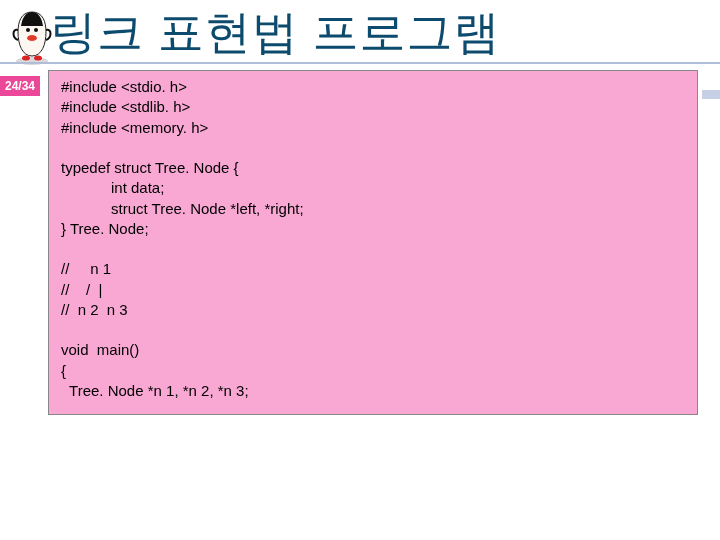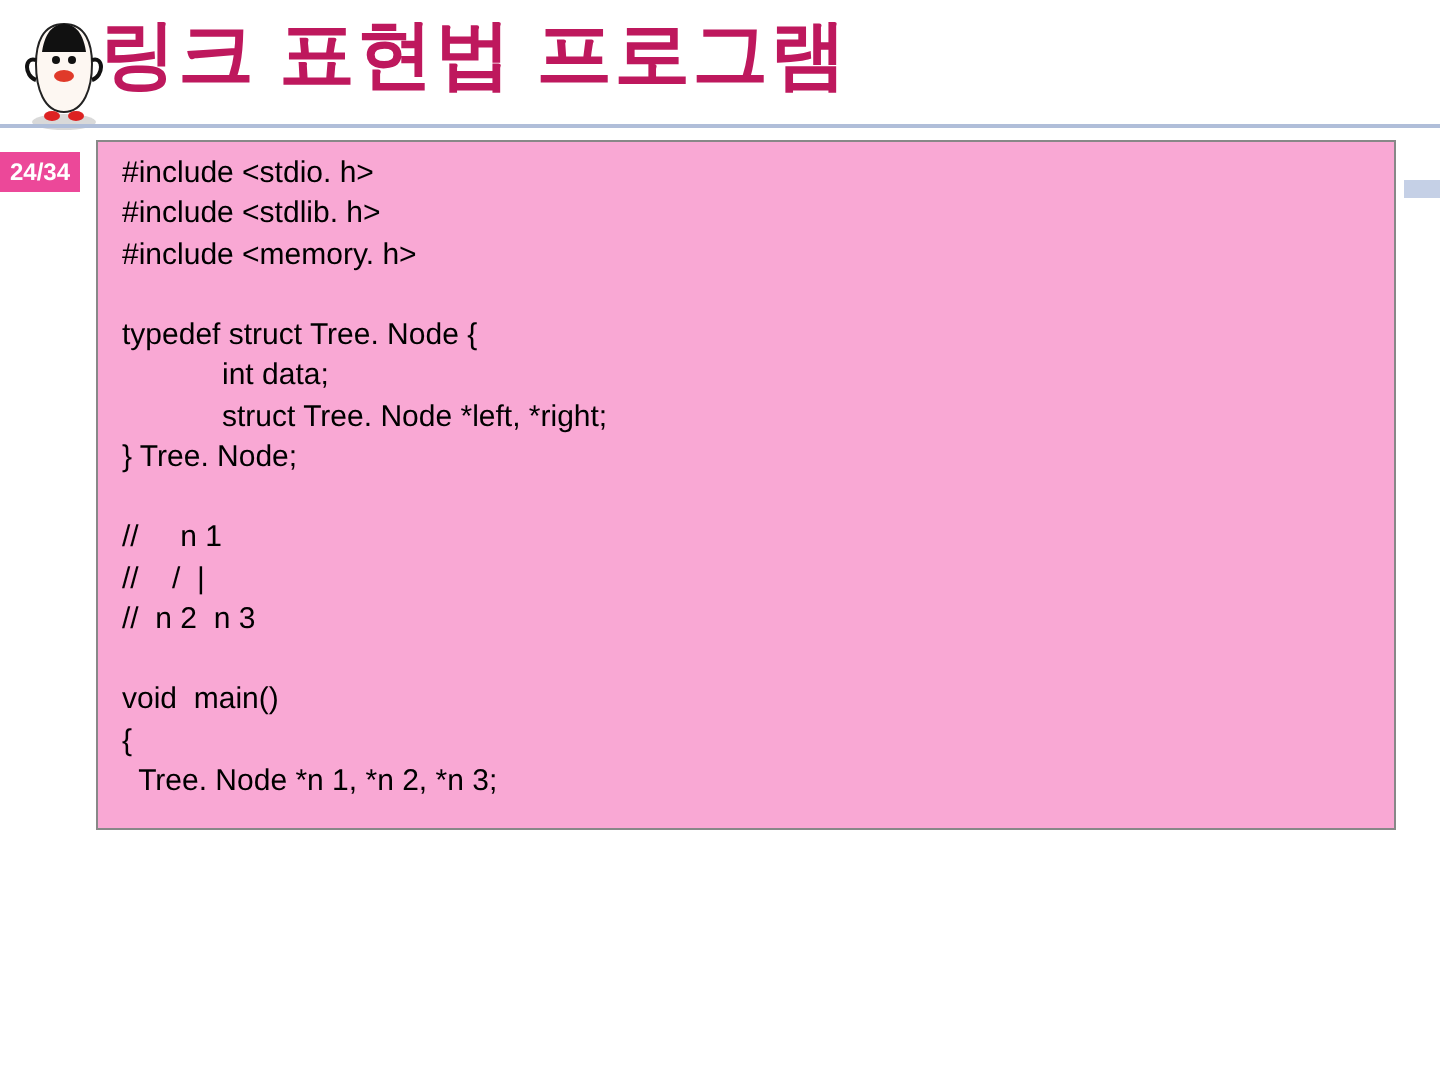--- a/index.html
+++ b/index.html
@@ -21,24 +21,24 @@
     position: absolute;
     top: 8px;
     left: 10px;
     width: 44px;
     height: 58px;
   }
   .title {
     position: absolute;
     top: 2px;
     left: 50px;
-    font-size: 38px;
-    font-weight: 700;
+    font-size: 46px;
+    font-weight: 400;
     letter-spacing: 1px;
-    color: #be185d;
+    color: #0c4a6e;
     white-space: nowrap;
   }
   .title-underline {
     position: absolute;
     top: 62px;
     left: 0;
     width: 720px;
     height: 0;
     border-bottom: 2px solid #b0bed9;
   }

